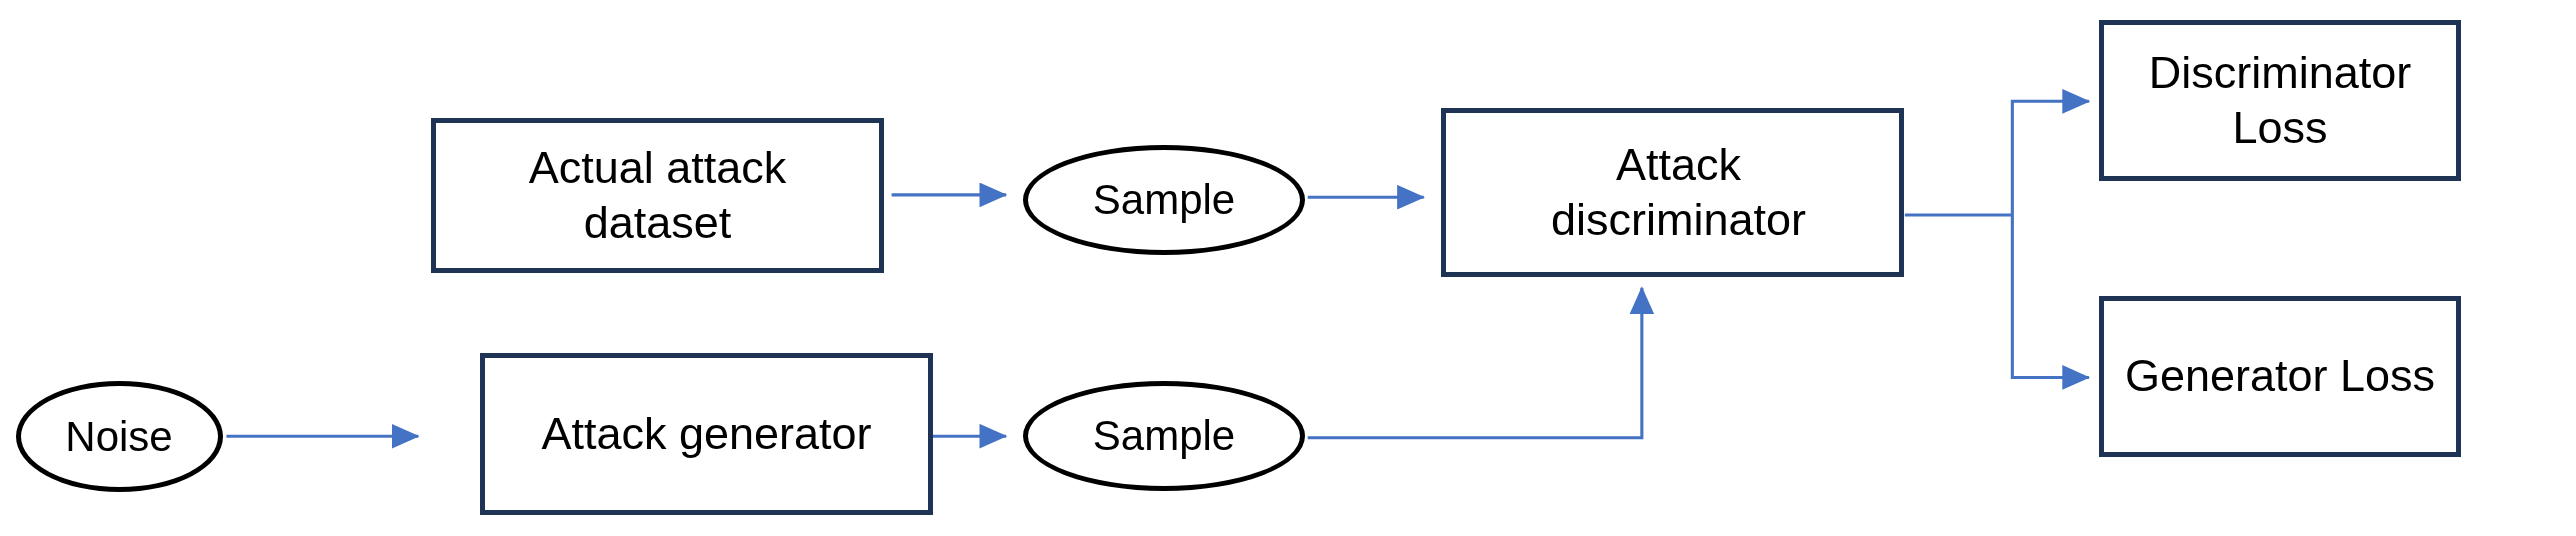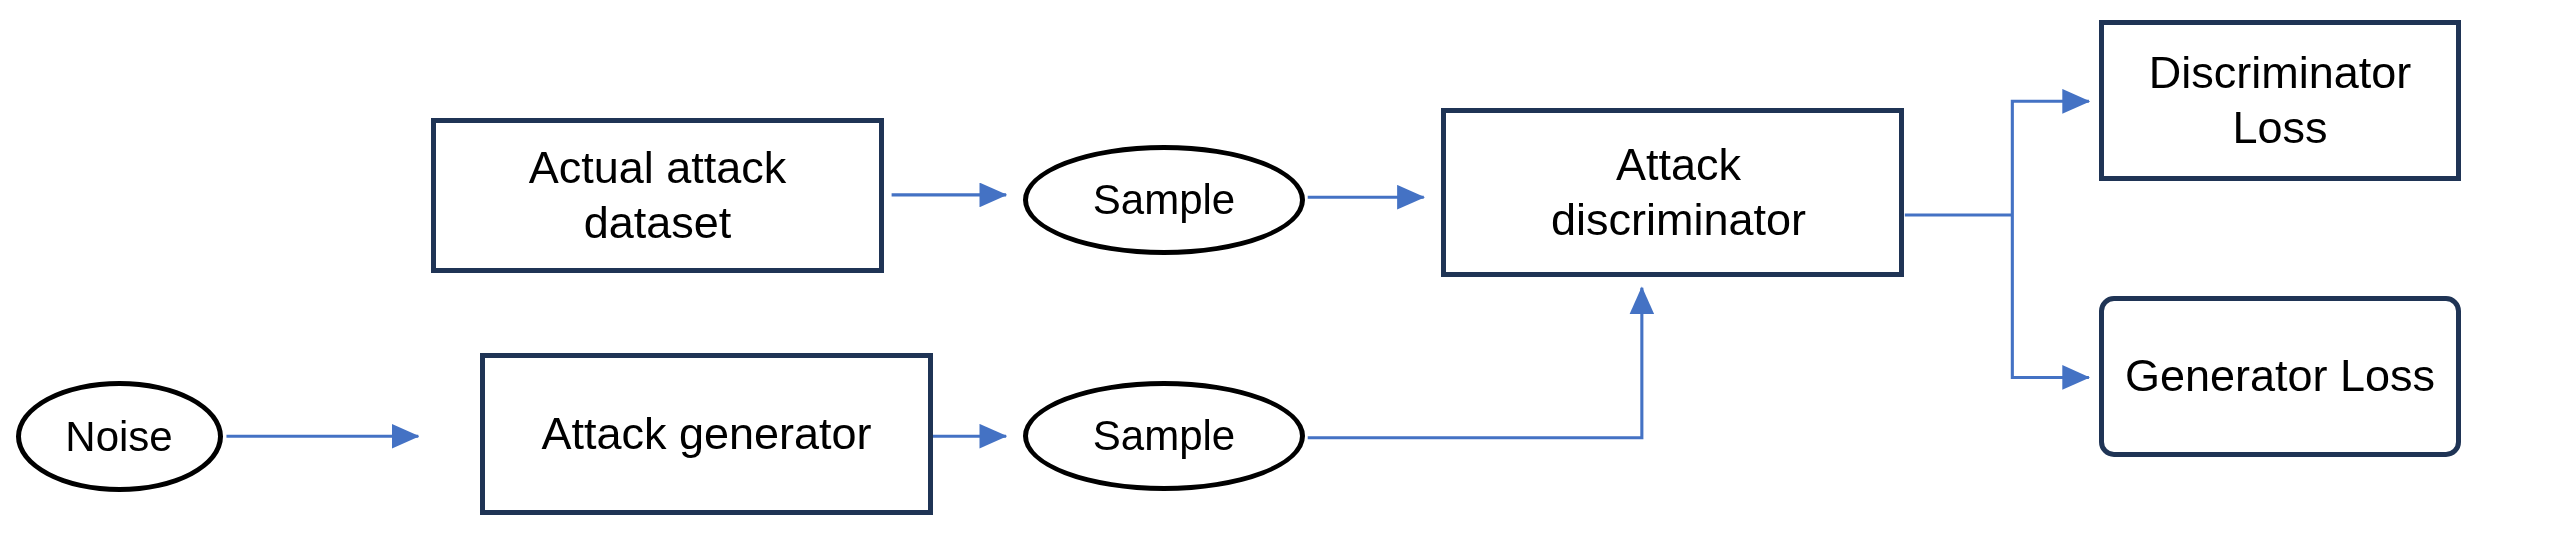--- a/index.html
+++ b/index.html
@@ -50,21 +50,21 @@
     display: block;
     padding: 0 7.7px;
     white-space: pre-line;
   }
 
   
   #node-actual-attack-dataset { left: 423px;  top: 118px; width: 453px;  height: 155px; margin-left: 8px; }
   #node-sample-real           { left: 1023px; top: 145px; width: 282px;  height: 110px; }
   #node-attack-discriminator  { left: 1441px; top: 108px; width: 463px;  height: 169px; padding-left: 12px; }
   #node-discriminator-loss    { left: 2099px; top: 20px;  width: 362px;  height: 161px; }
-  #node-generator-loss        { left: 2099px; top: 296px; width: 362px;  height: 161px; border-radius: 15px; }
+  #node-generator-loss        { left: 2099px; top: 296px; width: 362px;  height: 161px; }
   #node-noise                 { left: 15.5px;   top: 381px; width: 207px;  height: 111px; align-items: center; }
   #node-attack-generator      { left: 436px;  top: 353px; width: 453px;  height: 162px; margin-left: 44px; }
   #node-sample-fake           { left: 1023px; top: 381px; width: 282px;  height: 110px; }
 </style>
 </head>
 <body>
 
 <div id="canvas">
 
   <svg id="edges" viewBox="0 0 3329 693" width="2576" height="536" xmlns="http://www.w3.org/2000/svg">

